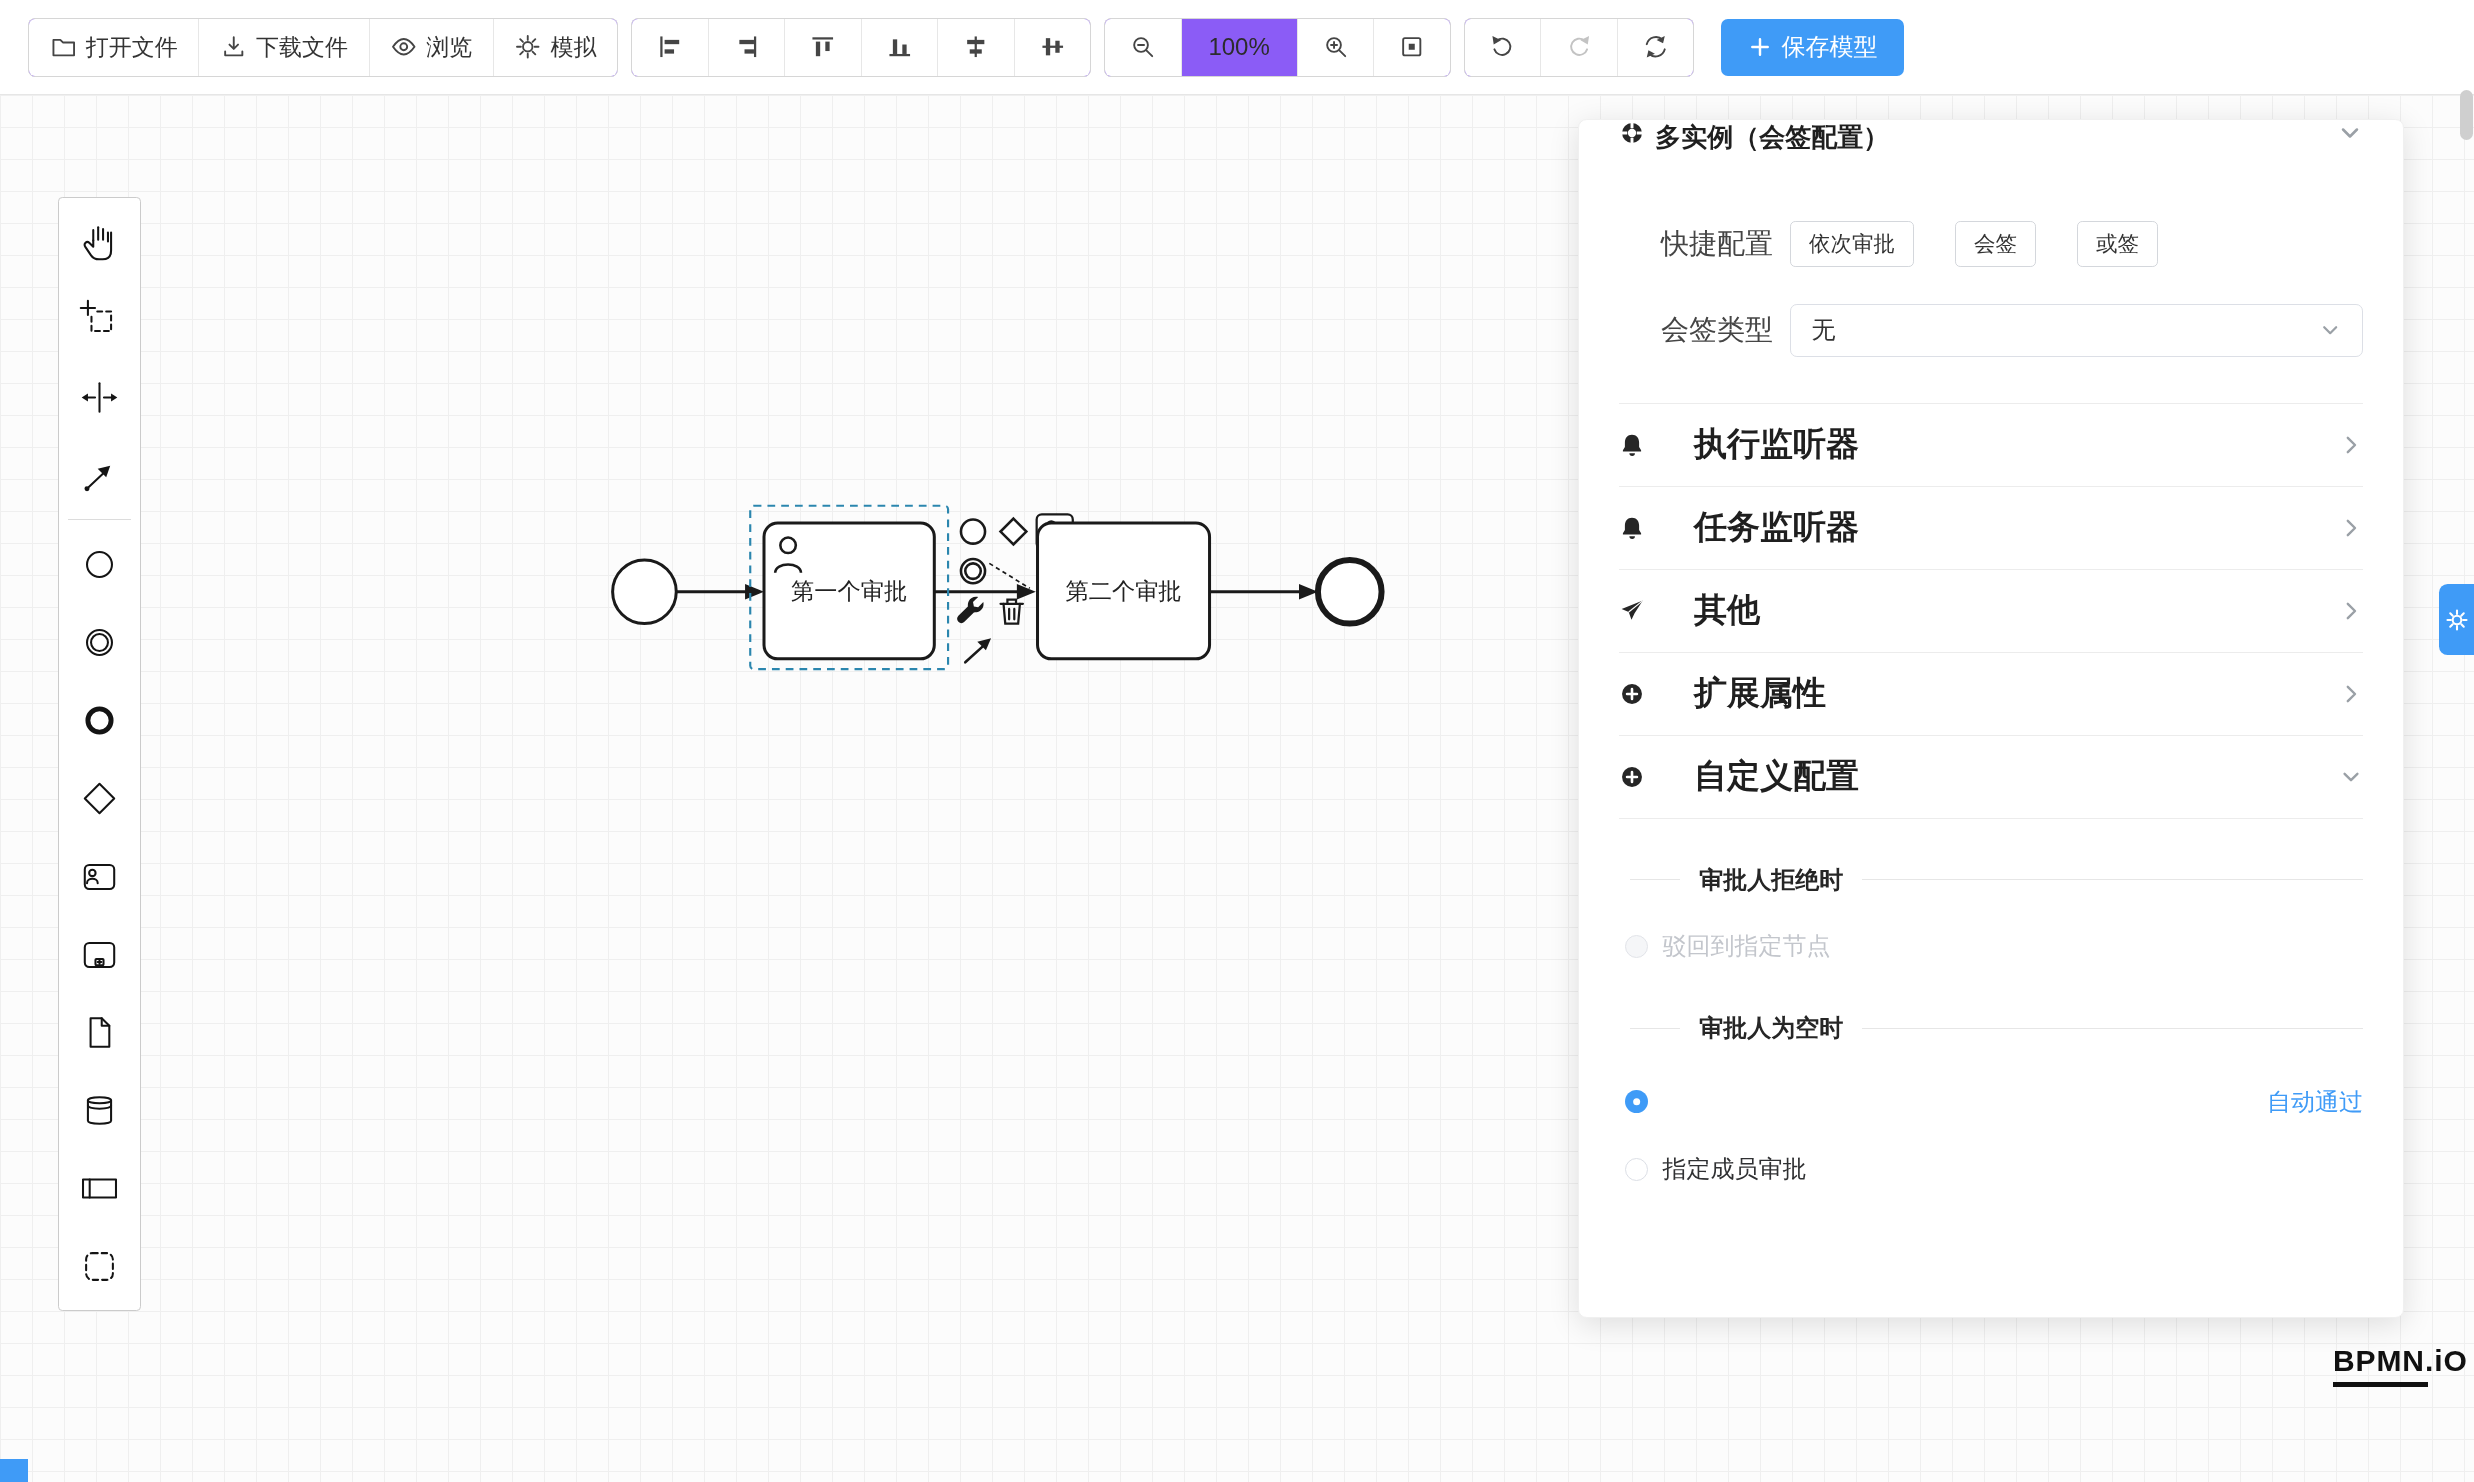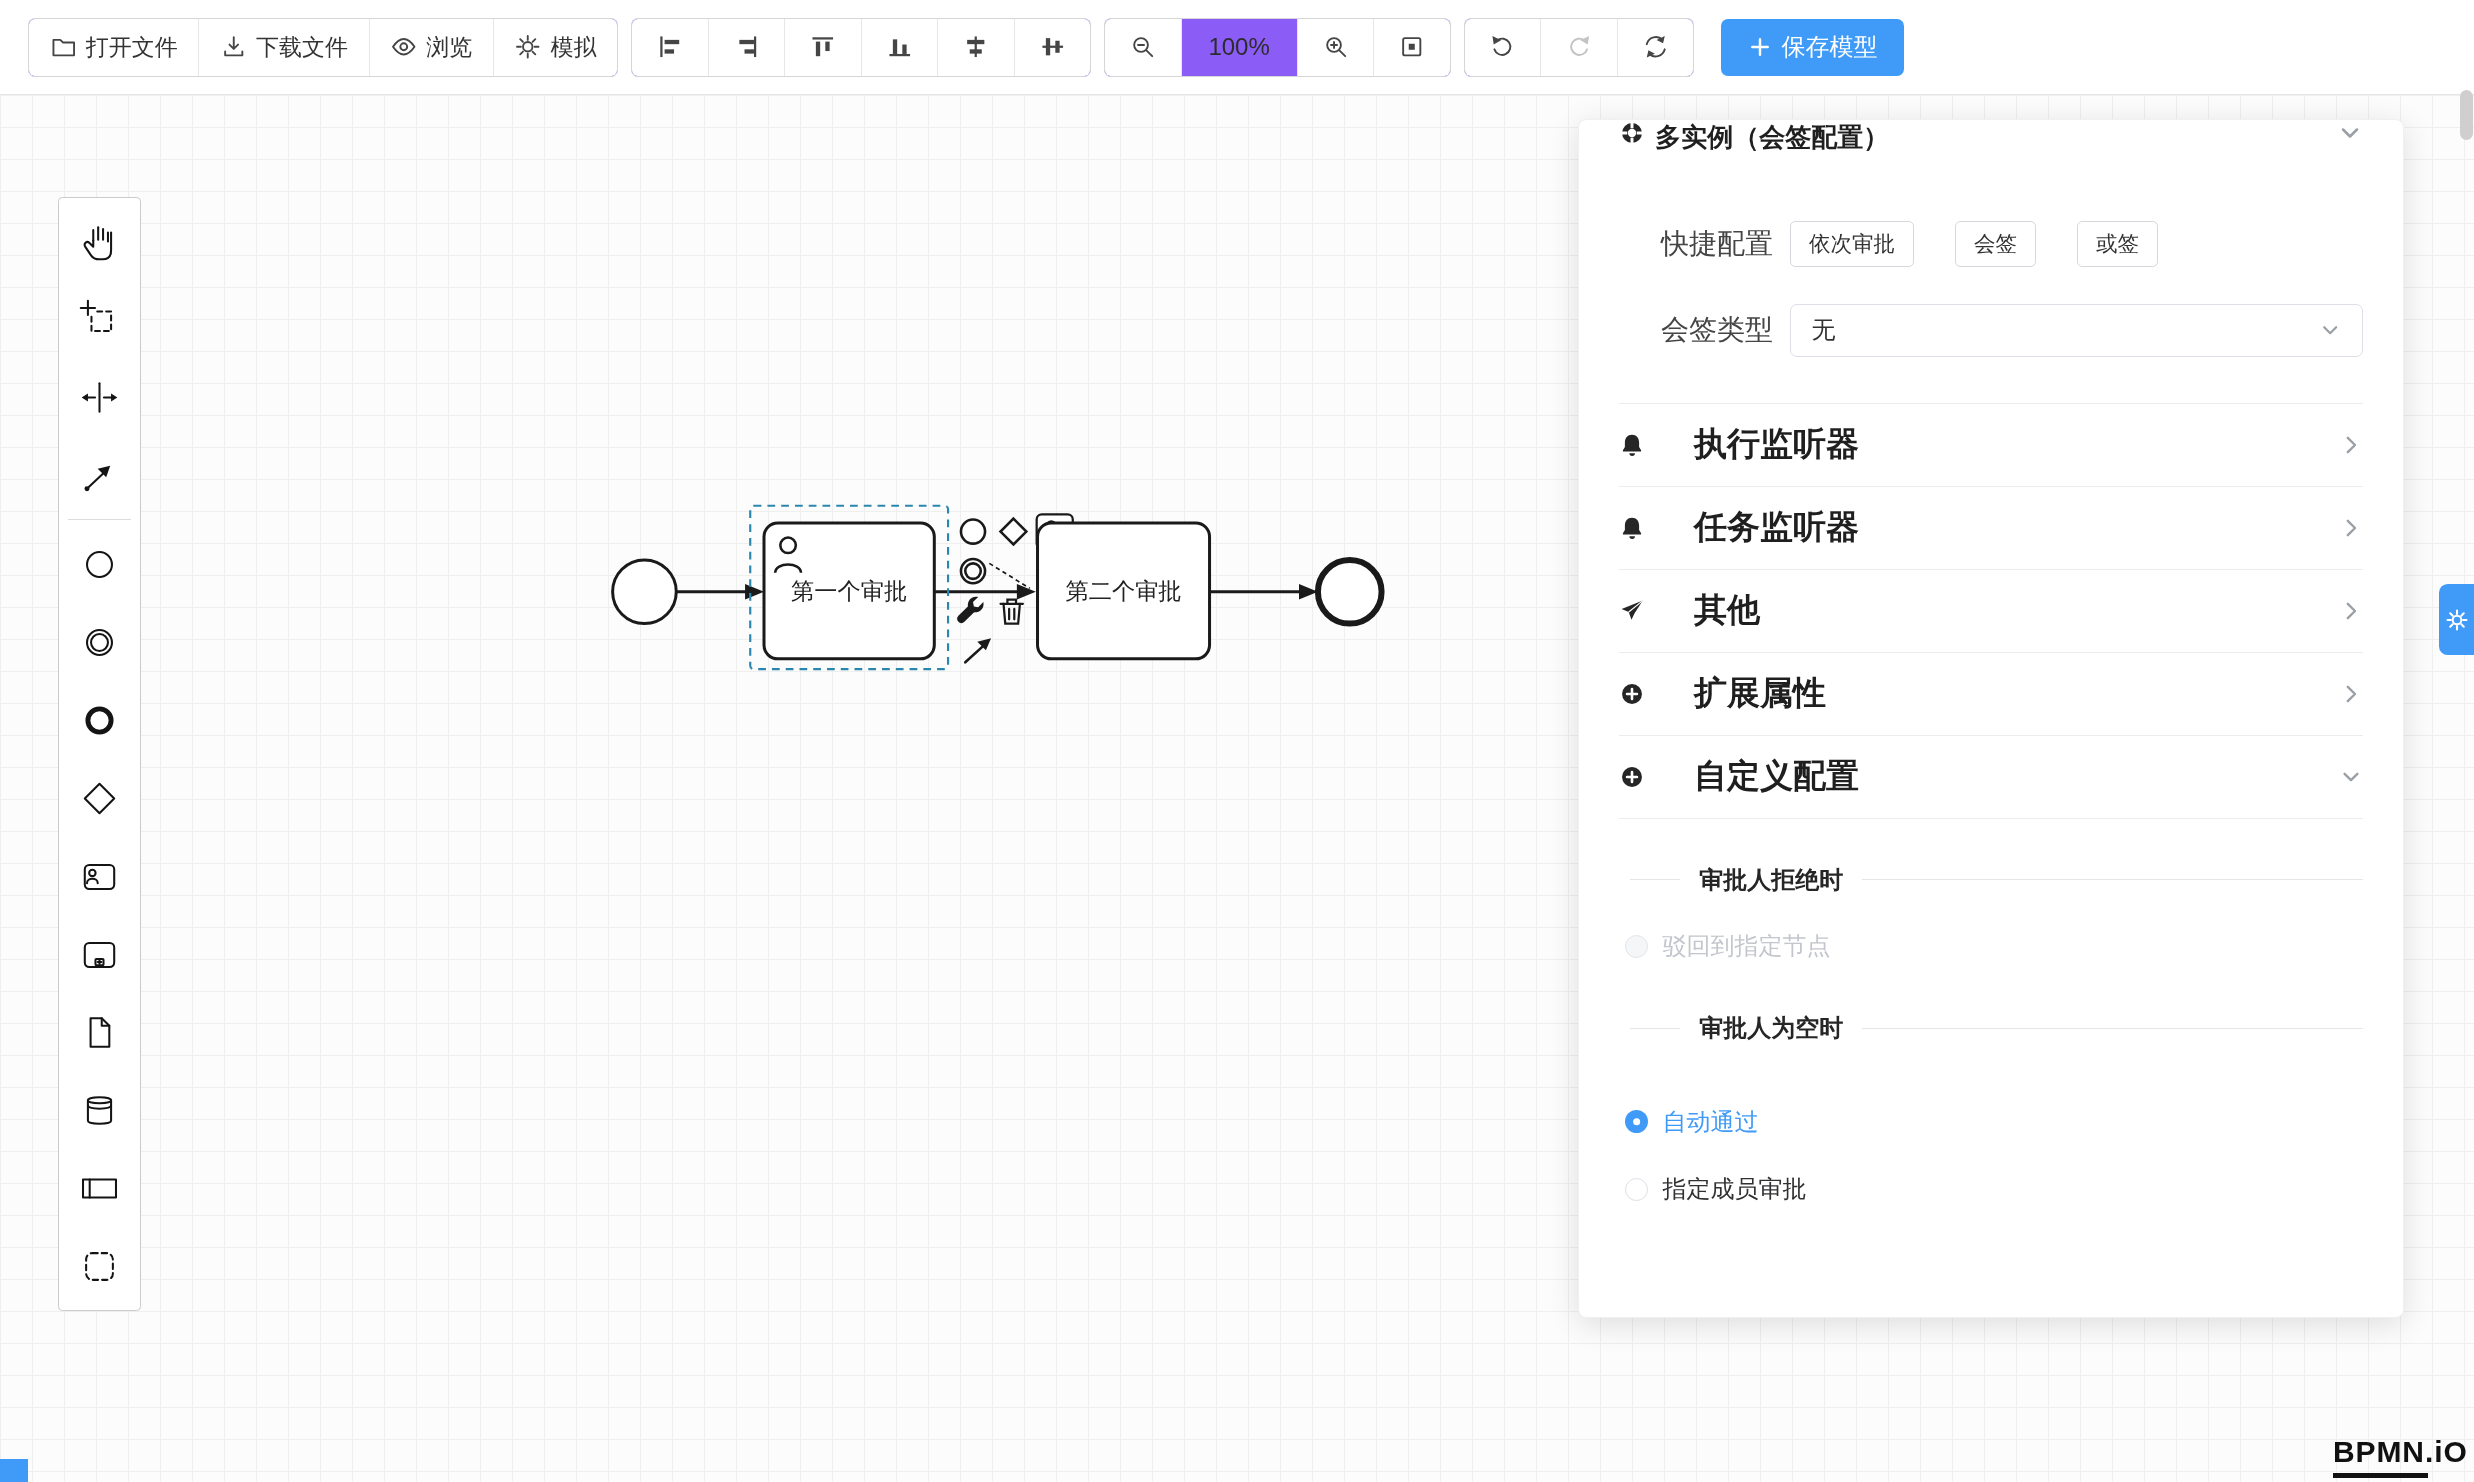--- a/index.html
+++ b/index.html
@@ -65,38 +65,38 @@
   .rows-list{margin-top:46px;border-bottom:0.9px solid #ececec;}
   .prow{height:82px;display:flex;align-items:center;border-top:0.9px solid #ececec;cursor:pointer;}
   .prow .picon{margin-right:13px;display:flex;}
   .prow .plabel{font-size:33px;font-weight:600;color:#1f1f1f;margin-left:36px;}
   .prow .chev{margin-left:auto;}
   .sdv{display:flex;align-items:center;margin:48px 0 0 11.2px;height:26px;}
   .sdv .sl{width:50px;height:0.9px;background:#e6e6e6;flex:none;}
   .sdv .st{margin:0 19px;font-weight:700;font-size:24px;color:#262626;}
   .sdv .sr{flex:1;height:0.9px;background:#e6e6e6;}
   .radio-row{display:flex;align-items:center;margin-left:6px;height:27.5px;cursor:pointer;}
-  .m51{margin-top:44px;} .m47{margin-top:40px;} .m64{margin-top:55px;} .m50{margin-top:67px;} .m45{margin-top:39px;}
+  .m51{margin-top:44px;} .m47{margin-top:40px;} .m64{margin-top:55px;} .m50{margin-top:47px;justify-content:space-between;} .m45{margin-top:39px;}
   .radio{width:23px;height:23px;border-radius:50%;flex:none;position:relative;box-sizing:border-box;}
   .r-on{background:#3f9bf7;}
   .r-on::after{content:"";position:absolute;left:50%;top:50%;width:7.7px;height:7.7px;background:#fff;border-radius:50%;transform:translate(-50%,-50%);}
   .r-off{border:1.7px solid #dcdfe6;background:#fff;}
   .r-on-dis{background:#f2f3f5;border:1.7px solid #e0e2e7;}
   .r-on-dis::after{content:"";position:absolute;left:50%;top:50%;width:8.6px;height:8.6px;background:#c3c6cc;border-radius:50%;transform:translate(-50%,-50%);}
   .r-off-dis{background:#f5f6f8;border:1.7px solid #e2e4e9;}
   .rl{font-size:24px;color:#303133;margin-left:14.6px;}
   .rl.blue{color:#3f9bf7;}
   .rl.dis{color:#c3c6cc;}
 
   
   .settings-tab{position:absolute;right:0;top:584px;width:36px;height:71px;background:#3f9bf7;
     border-radius:8.6px 0 0 8.6px;z-index:50;display:flex;align-items:center;justify-content:flex-start;padding-left:5.2px;box-sizing:border-box;cursor:pointer;}
   .scroll-thumb{position:absolute;right:1.7px;top:90px;width:13.8px;height:50px;background:#cfcfcf;border-radius:6.9px;z-index:50;cursor:pointer;}
   .corner-badge{position:absolute;left:0;bottom:0;width:27.5px;height:23px;background:#3f9bf7;z-index:20;cursor:pointer;}
-  .bpmn-logo{position:absolute;left:2333px;top:1435px;z-index:20;cursor:pointer;text-align:left;}
+  .bpmn-logo{position:absolute;left:2333px;top:1344px;z-index:20;cursor:pointer;text-align:left;}
   .bpmn-logo .lt{font-size:30px;font-weight:800;color:#111;letter-spacing:0.9px;}
   .bpmn-logo .lu{width:95px;height:5.2px;background:#111;margin-top:4.3px;}
 </style>
 </head>
 <body>
 
 <div class="app">
 
   <header class="toolbar">
     <div class="tb-group">

